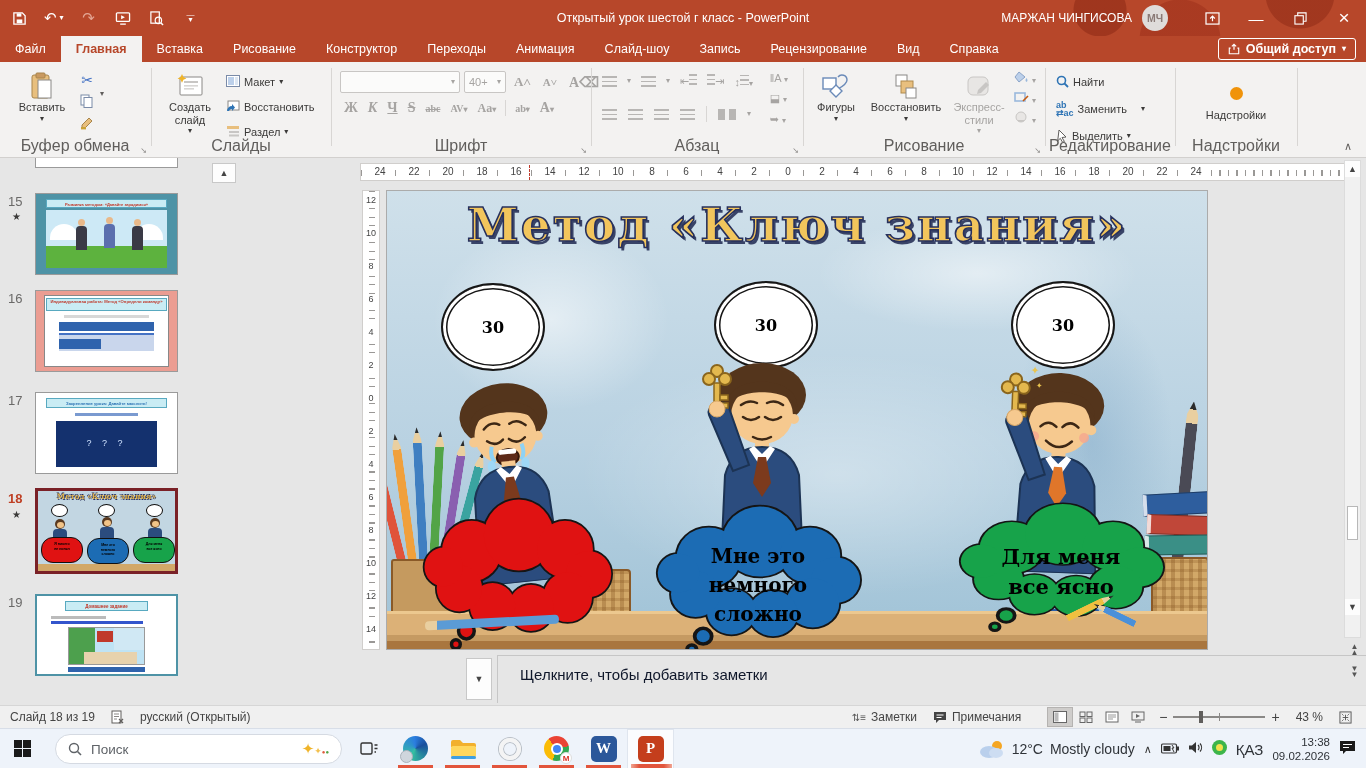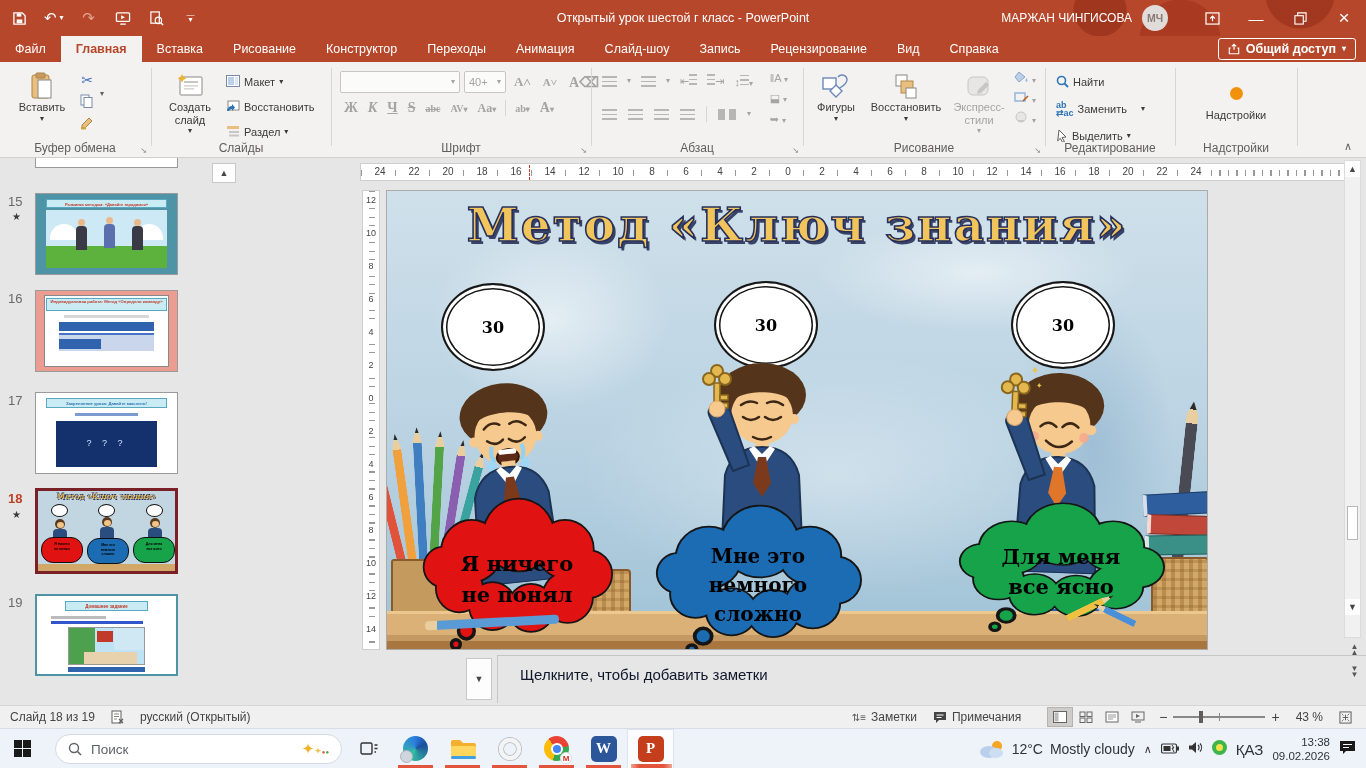--- a/index.html
+++ b/index.html
@@ -28,21 +28,21 @@
   .rtab.active{background:#f3f2f1;color:#b7472a;font-weight:bold}
   .tellme{display:flex;align-items:center;gap:7px;padding:0 12px}
   .bulb{width:13px;height:13px;border:1.4px solid #fff;border-radius:50% 50% 40% 40%;position:relative}
   .bulb:after{content:"";position:absolute;left:3.5px;bottom:-4px;width:3px;height:3px;border-bottom:1.5px solid #fff}
   .share-btn{position:absolute;right:10px;top:2px;height:22px;border:1px solid #fff;border-radius:3px;display:flex;align-items:center;gap:6px;padding:0 9px;color:#fff;font-size:12.5px;font-weight:bold}
 
   
   .ribbon{position:absolute;left:0;top:62px;width:1366px;height:96px;background:#f3f2f1;border-bottom:1px solid #d2d0ce;font-size:11px;color:#3b3a39}
   .rgroup{position:absolute;top:0;height:96px}
   .rgsep{position:absolute;top:6px;height:78px;width:1px;background:#d8d6d4}
-  .rglabel{position:absolute;bottom:3px;left:0;right:0;text-align:center;color:#605e5c;font-size:12px}
+  .rglabel{position:absolute;bottom:3px;left:0;right:0;text-align:center;color:#605e5c;font-size:16px}
   .launcher{position:absolute;right:3px;bottom:3px;font-size:8px;color:#8a8886}
   .bigbtn{display:flex;flex-direction:column;align-items:center;gap:1px;text-align:center;line-height:1.15}
   .bigbtn .bic{height:30px;display:flex;align-items:flex-end;justify-content:center}
   .smallrow{display:flex;align-items:center;gap:4px;height:22px;white-space:nowrap}
   .gray{color:#a6a4a2}
   .ricon{display:inline-flex;align-items:center;justify-content:center}
   .combo{background:#fbfbfa;border:1px solid #c8c6c4;height:22px;border-radius:2px;display:flex;align-items:center;color:#a6a4a2;font-size:11px;padding:0 4px;justify-content:space-between}
   .fglyph{font-size:14px;color:#a6a4a2;font-family:"Liberation Serif",serif;font-weight:bold;padding:0 4px}
   .mlines{display:inline-block;width:15px;height:11px;background:repeating-linear-gradient(to bottom,#b8b6b4 0 1.5px,transparent 1.5px 4.5px)}
   .collapse{position:absolute;right:14px;bottom:4px;color:#605e5c;font-size:11px}
@@ -700,22 +700,20 @@
               <circle class="pf" cx="112" cy="44" r="40"></circle>
               <circle class="pf" cx="165" cy="60" r="32"></circle>
               <circle class="pf" cx="192" cy="88" r="26"></circle>
               <circle class="pf" cx="168" cy="114" r="28"></circle>
               <circle class="pf" cx="126" cy="126" r="26"></circle>
               <circle class="pf" cx="82" cy="124" r="26"></circle>
               <circle class="pf" cx="44" cy="104" r="26"></circle>
               <circle class="pf" cx="26" cy="80" r="22"></circle>
             </g>
         </svg>
-        <div class="cloud-text">Я ничего
-не понял</div>
       </div>
       <div class="cloud" style="left: 267px; top: 312px; width: 208px; height: 156px; --cc: #1c6cb4;">
         <svg viewBox="0 0 220 178" preserveAspectRatio="none">
           <g>
               <circle class="ps" cx="58" cy="62" r="34"></circle>
               <circle class="ps" cx="112" cy="44" r="40"></circle>
               <circle class="ps" cx="165" cy="60" r="32"></circle>
               <circle class="ps" cx="192" cy="88" r="26"></circle>
               <circle class="ps" cx="168" cy="114" r="28"></circle>
               <circle class="ps" cx="126" cy="126" r="26"></circle>

